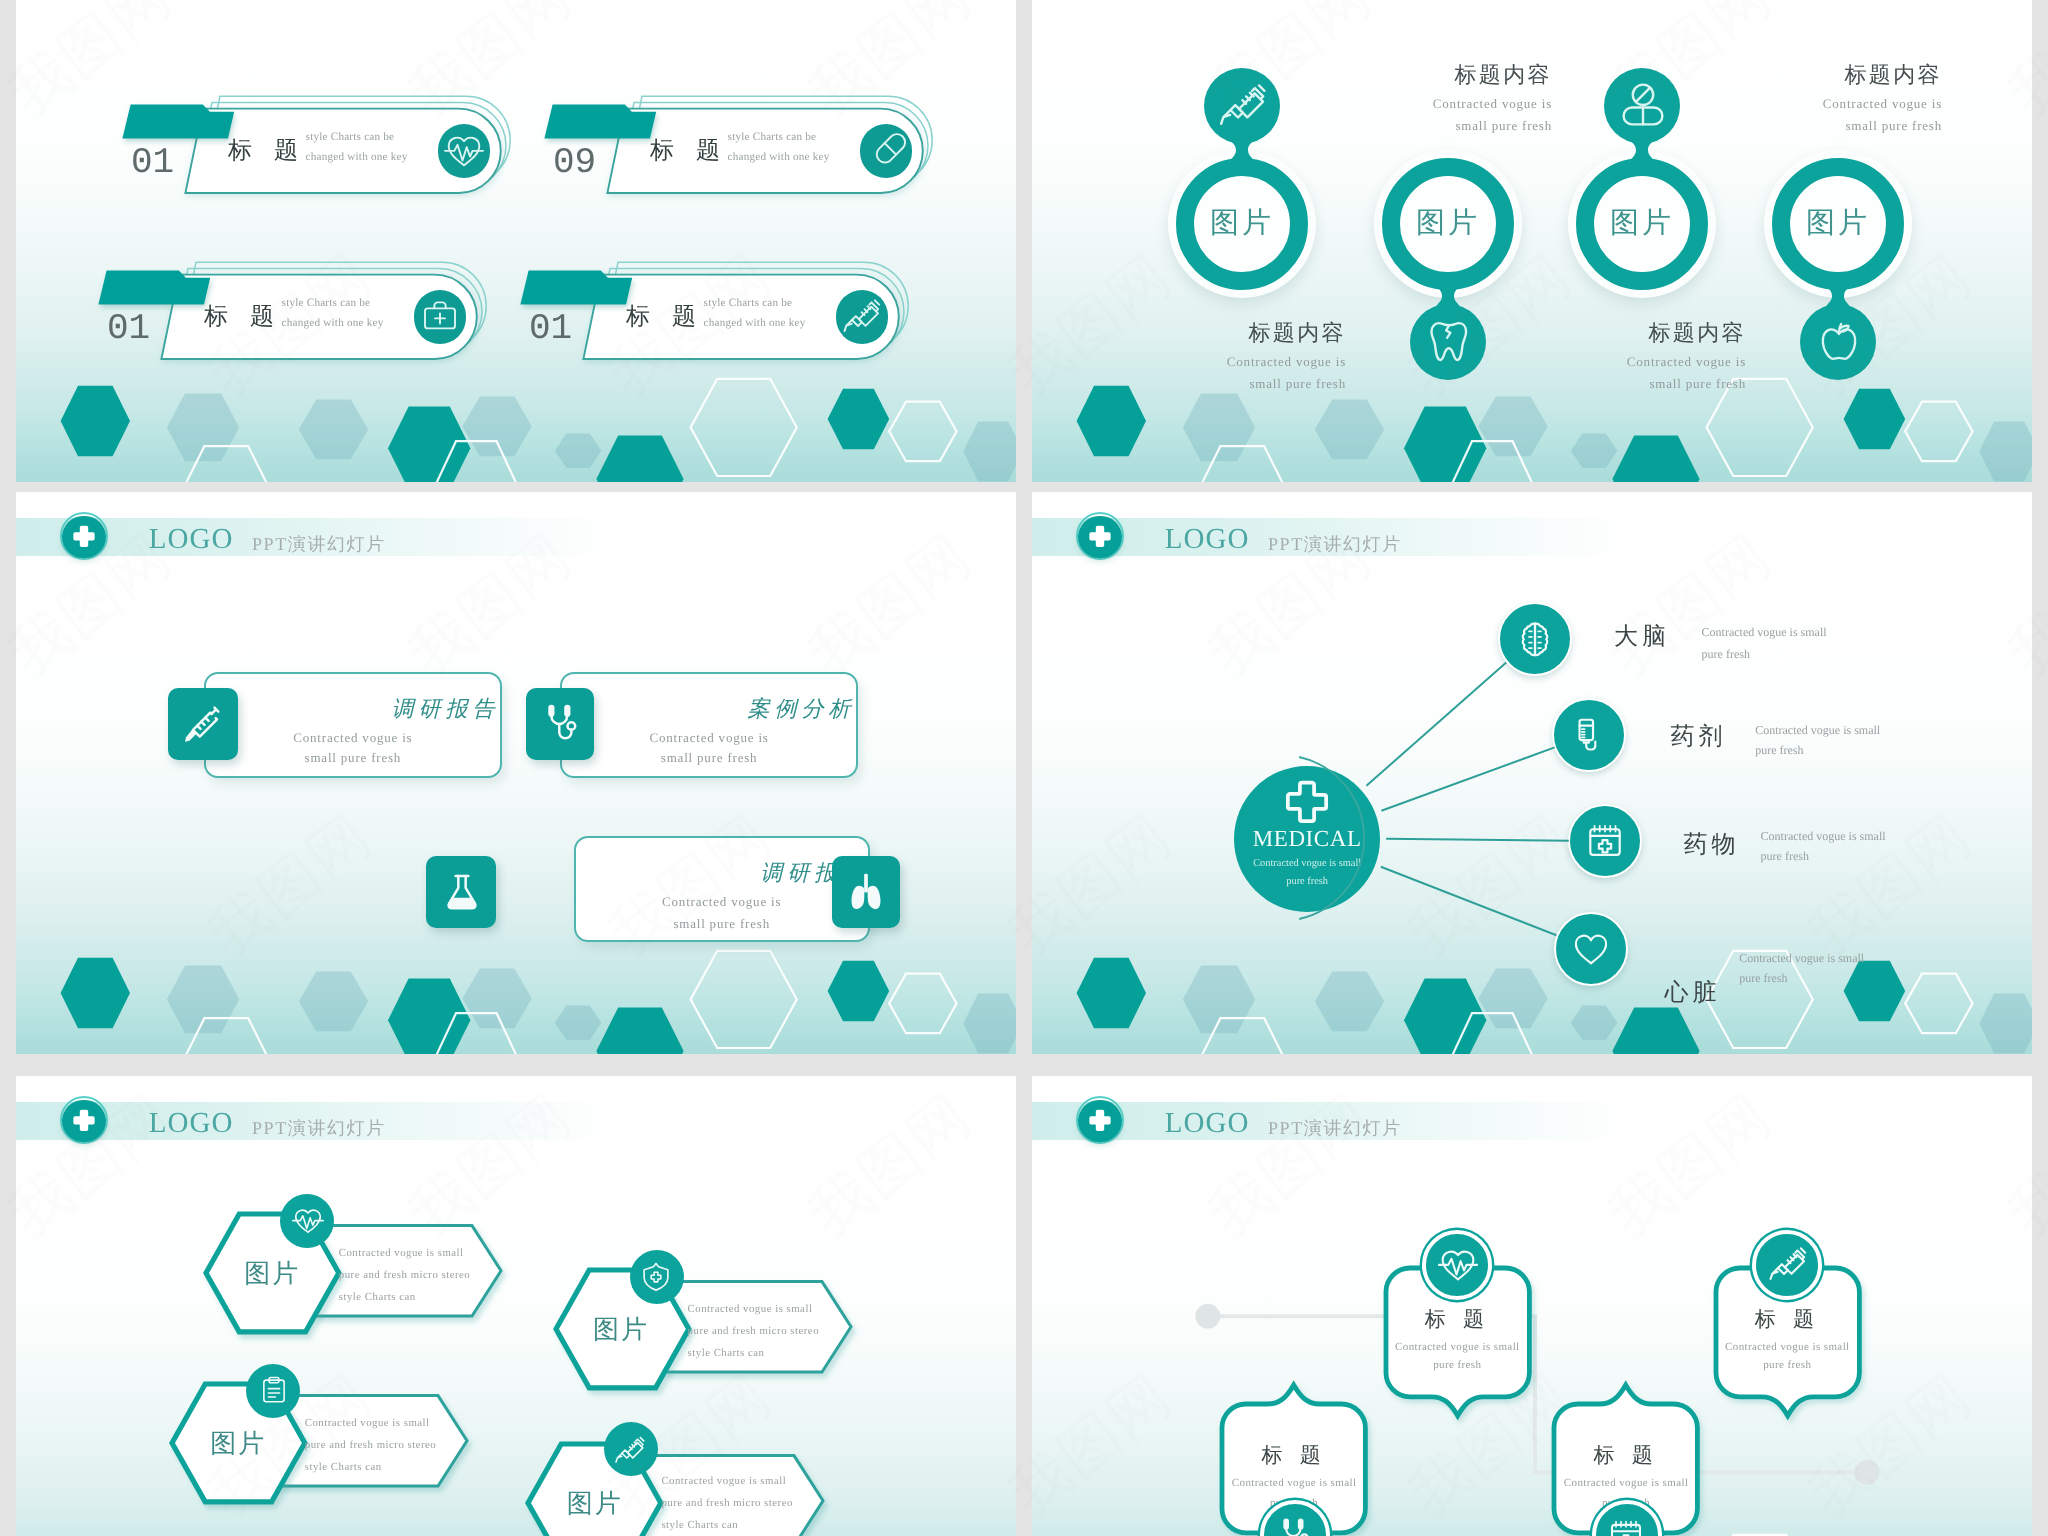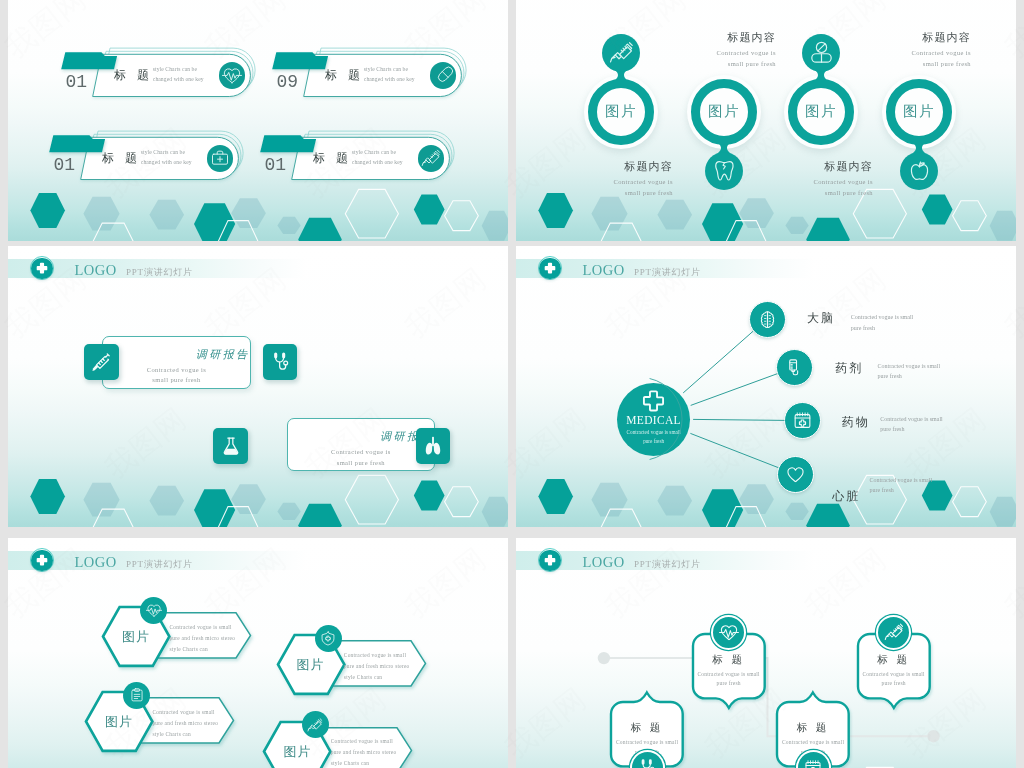--- a/index.html
+++ b/index.html
@@ -364,20 +364,27 @@
           </div>
         </div>
         <div class="sq3" style="left:76.1px;top:98.1px">
           <svg width="22" height="22" viewBox="0 0 24 24" fill="none" color="#f2fbfa" stroke="#f2fbfa" stroke-width="1.35" stroke-linecap="round" stroke-linejoin="round">
             <path d="M18.8 3.1l2.1 2.1M19.7 4l-2.5 2.5" fill="none"></path>
             <path d="M17.2 6.5l-0.7-0.7-9.4 9.4 3.7 3.7 9.4-9.4-0.7-0.7" fill="none"></path>
             <path d="M9.4 12.9l1.8 1.8M11.6 10.7l1.8 1.8M13.8 8.5l1.8 1.8" fill="none"></path>
             <path d="M6.8 14.9l2.3 2.3-3.9 3.9-2.5 0.6 0.6-2.5z" fill="currentColor" stroke="none"></path>
           </svg>
         </div>
+        <div class="card3" style="left:272.3px;top:89.5px">
+          <div class="t">案例分析</div>
+          <div class="d">
+            <div>Contracted vogue is</div>
+            <div>small pure fresh</div>
+          </div>
+        </div>
         <div class="sq3" style="left:254.6px;top:98.1px">
           <svg width="22" height="22" viewBox="0 0 24 24" fill="none" color="#f2fbfa" stroke="#f2fbfa" stroke-width="1.35" stroke-linecap="round" stroke-linejoin="round">
             <path d="M7.3 3.2v4.5a4.3 4.3 0 0 0 4.3 4.3 4.3 4.3 0 0 0 4.3-4.3V3.2" fill="none"></path>
             <path d="M7.3 3.2v3.2M16 3.2v3.2" stroke-width="3.4" stroke-linecap="round"></path>
             <path d="M11.6 12v4.5a3.3 3.3 0 0 0 6.6 0v-1.6" fill="none"></path>
             <circle cx="18.2" cy="13.1" r="2.1" fill="none"></circle>
           </svg>
         </div>
         <div class="sq3" style="left:205.3px;top:181.6px">
           <svg width="22" height="22" viewBox="0 0 24 24" fill="none" color="#f2fbfa" stroke="#f2fbfa" stroke-width="1.35" stroke-linecap="round" stroke-linejoin="round">

